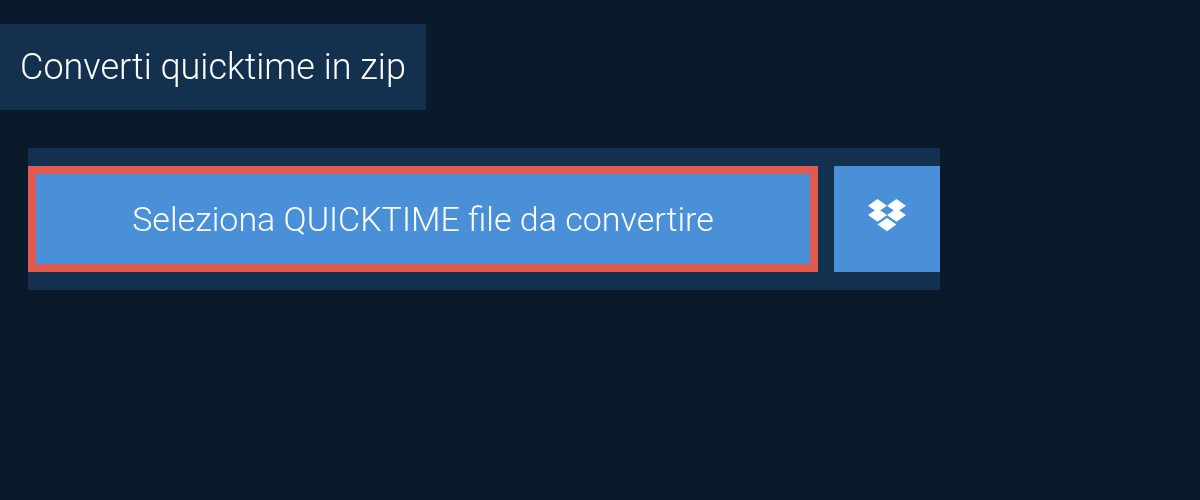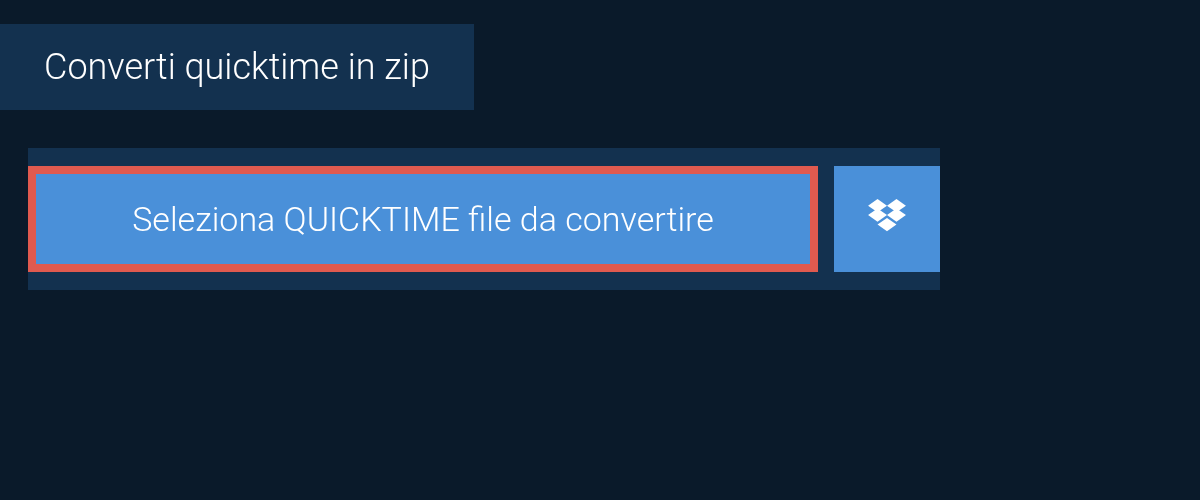--- a/index.html
+++ b/index.html
@@ -9,21 +9,21 @@
     }
     body {
       width: 1200px;
       height: 500px;
       background: #0a1a2a;
       font-family: -apple-system, BlinkMacSystemFont, "Segoe UI", Roboto, Helvetica, Arial, sans-serif;
       position: relative;
     }
     .header-tab {
       background: #13314f;
-      padding: 22px 44px;
+      padding: 22px 20px;
       display: inline-block;
       position: absolute;
       top: 24px;
       left: 0;
     }
     .header-title {
       color: #ffffff;
       font-size: 36px;
       font-weight: 300;
     }

